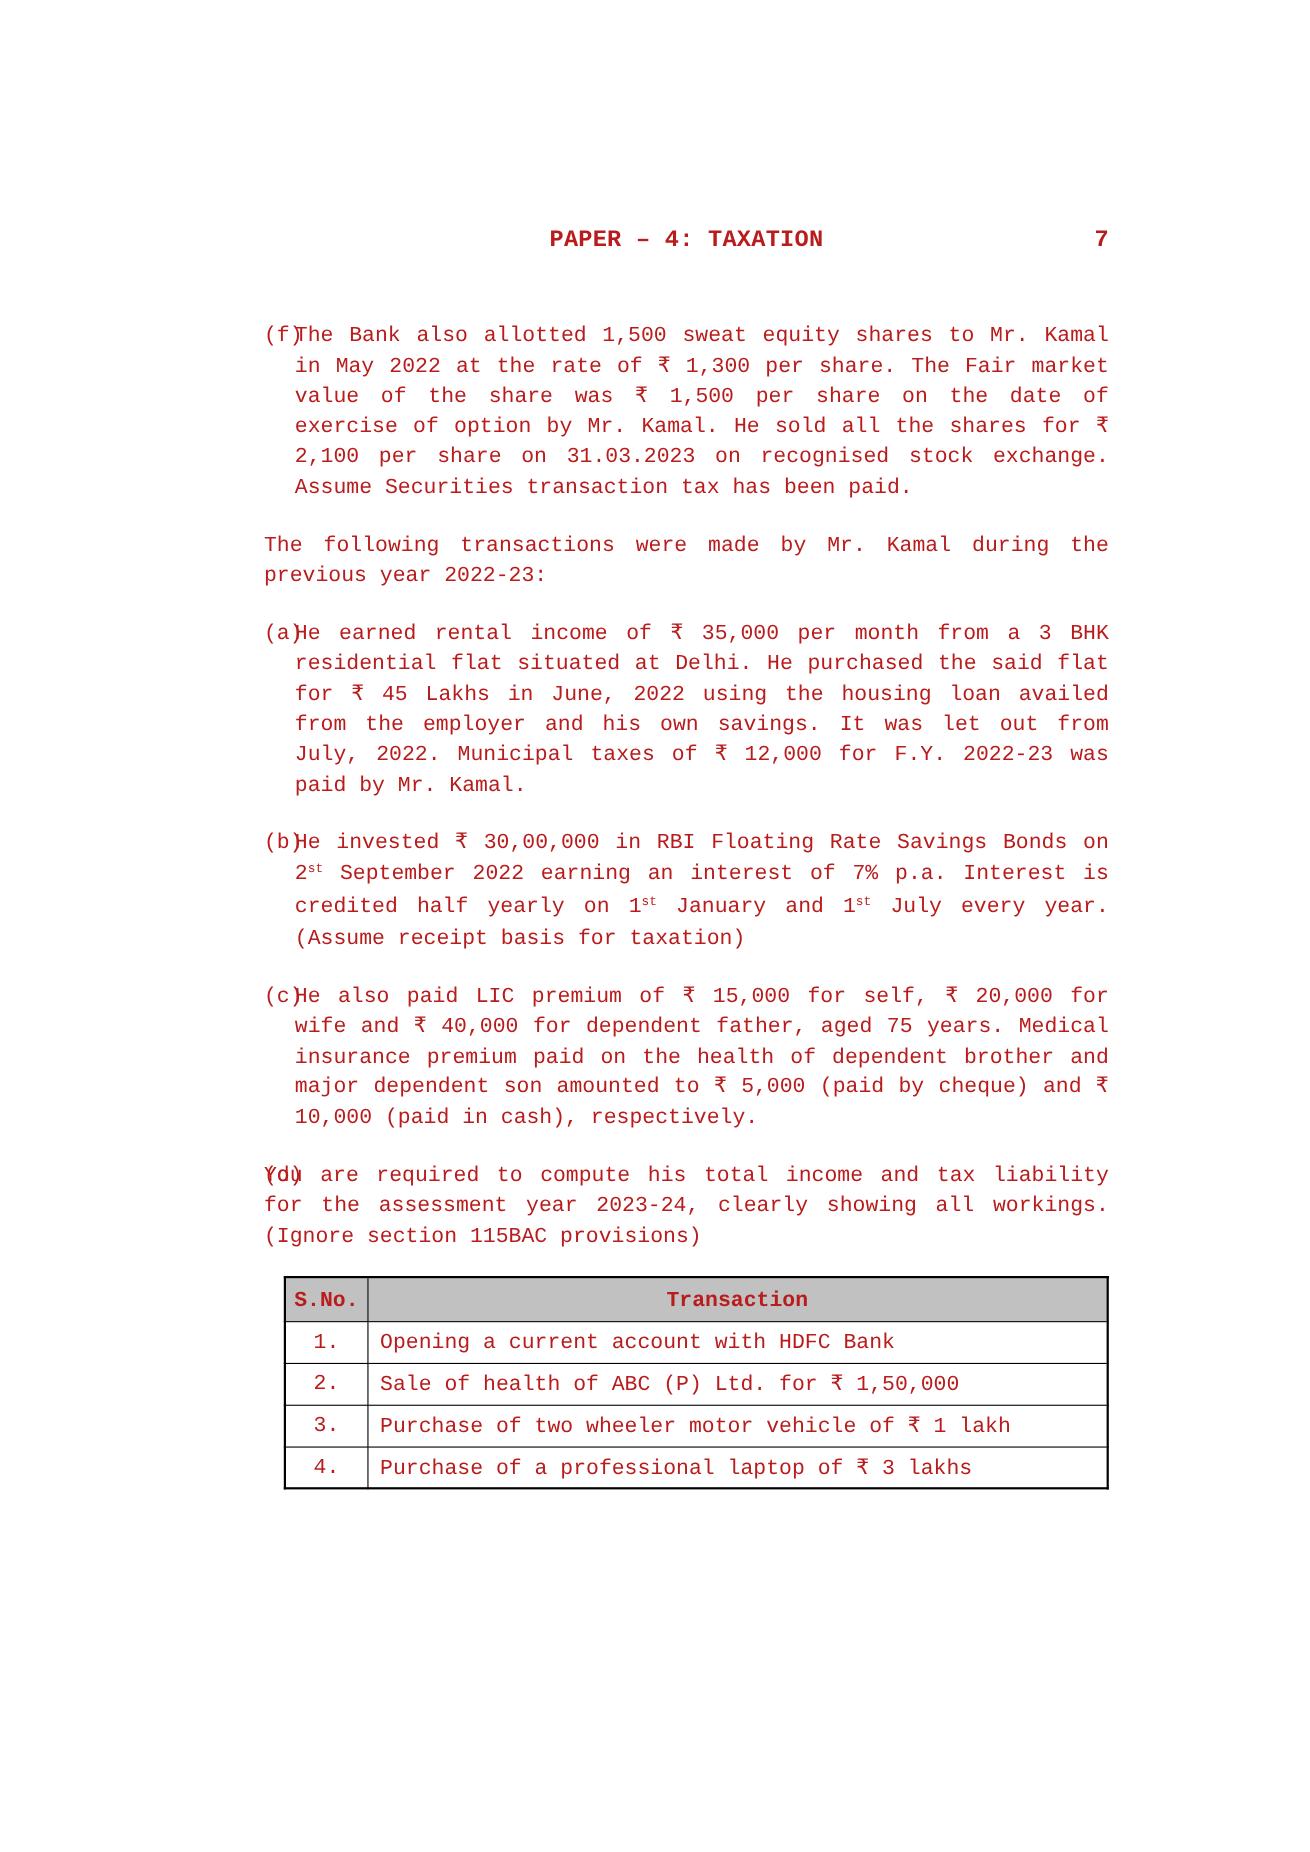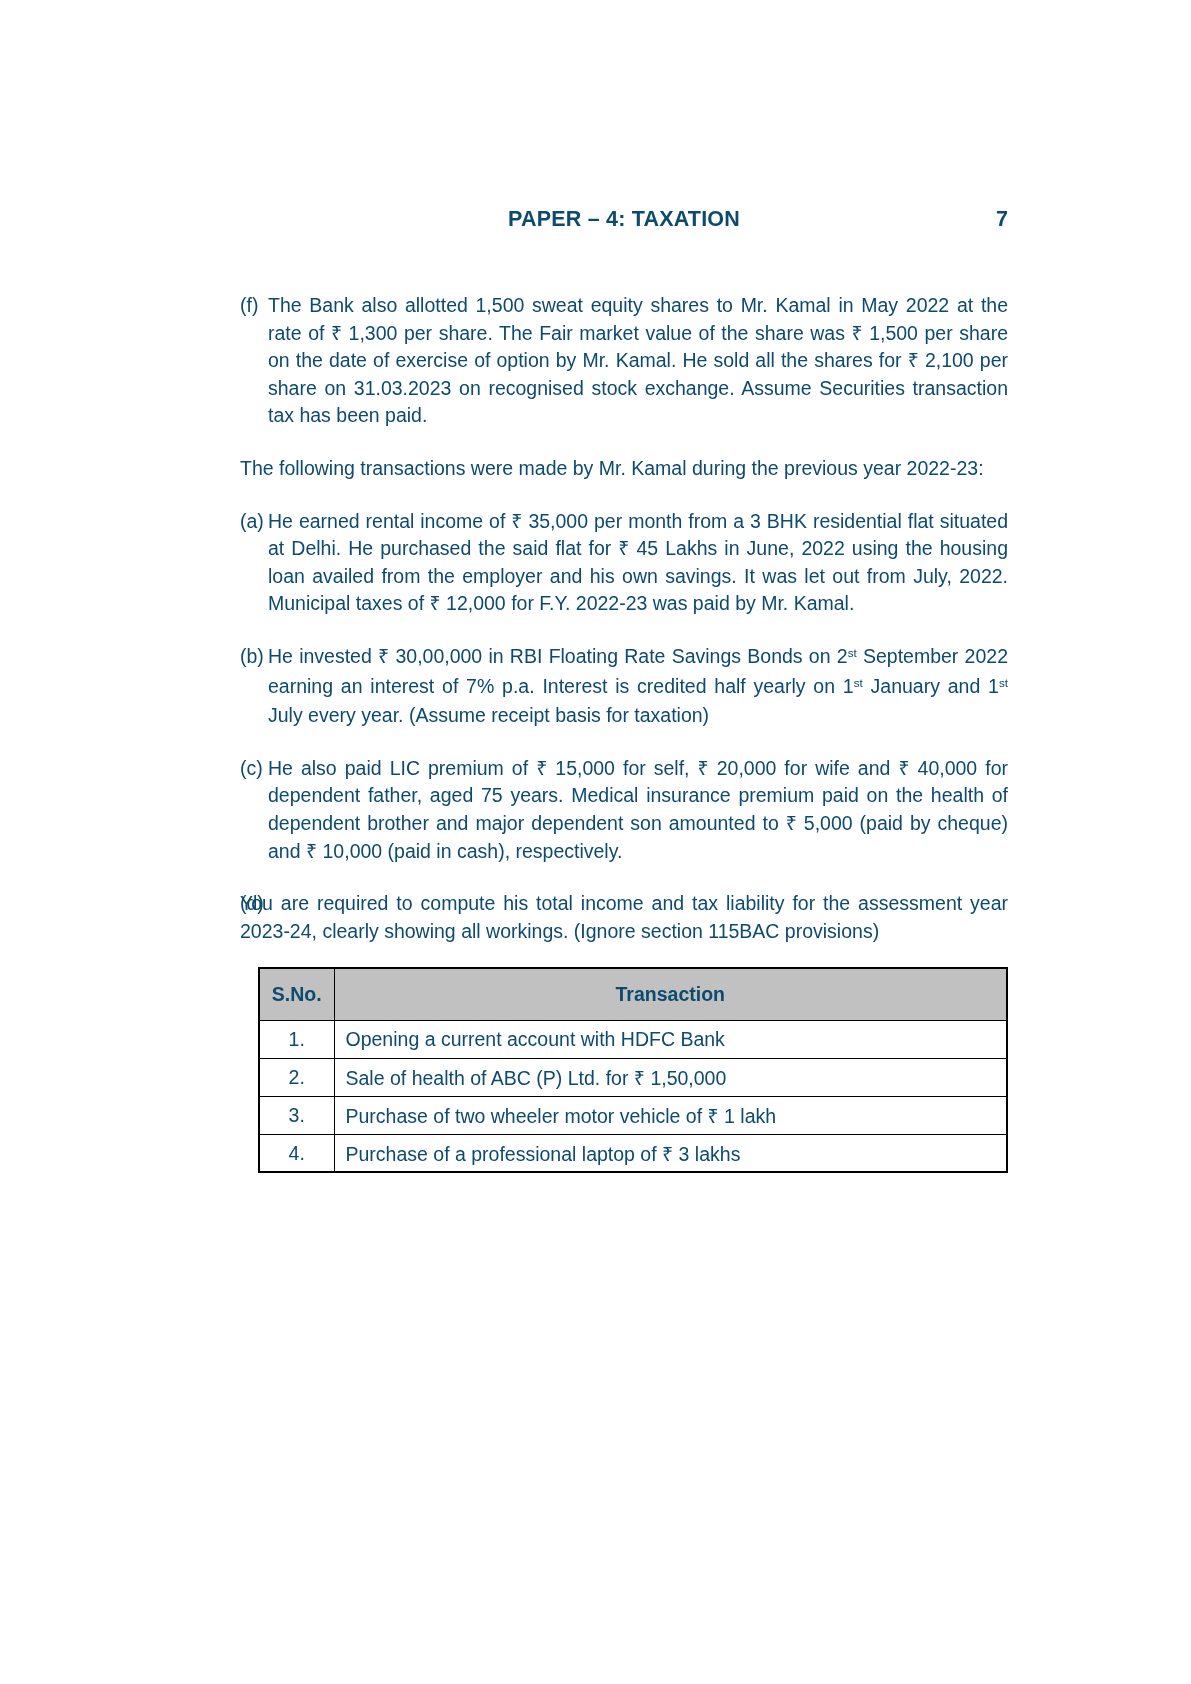--- a/index.html
+++ b/index.html
@@ -2,22 +2,22 @@
 <html><head>
 <meta charset="utf-8">
 <style>
   * { margin: 0; padding: 0; box-sizing: border-box; }
   html, body { background: #ffffff; }
   .page {
     position: relative;
     width: 1191px;
     height: 1684px;
     background: #ffffff;
-    font-family: Liberation Sans, sans-serif;
-    color: #0c4a6e;
+    font-family: Liberation Mono, monospace;
+    color: #b91c1c;
     overflow: hidden;
   }
   .content {
     position: absolute;
     left: 240px;
     top: 207px;
     width: 768px;
   }
   .doc-header {
     position: relative;
@@ -73,21 +73,21 @@
     border-collapse: collapse;
     border: 2px solid #000000;
     font-size: 19.5px;
   }
   .pan-table th, .pan-table td {
     border: 1px solid #000000;
   }
   .pan-table th {
     background: #c1c1c1;
     font-weight: bold;
-    height: 52px;
+    height: 40px;
     text-align: center;
   }
   .pan-table td {
     height: 38px;
     vertical-align: middle;
   }
   .col-sno { width: 75px; }
   td.cell-sno { text-align: center; }
   td.cell-txn { text-align: left; padding-left: 11px; }
 </style>

